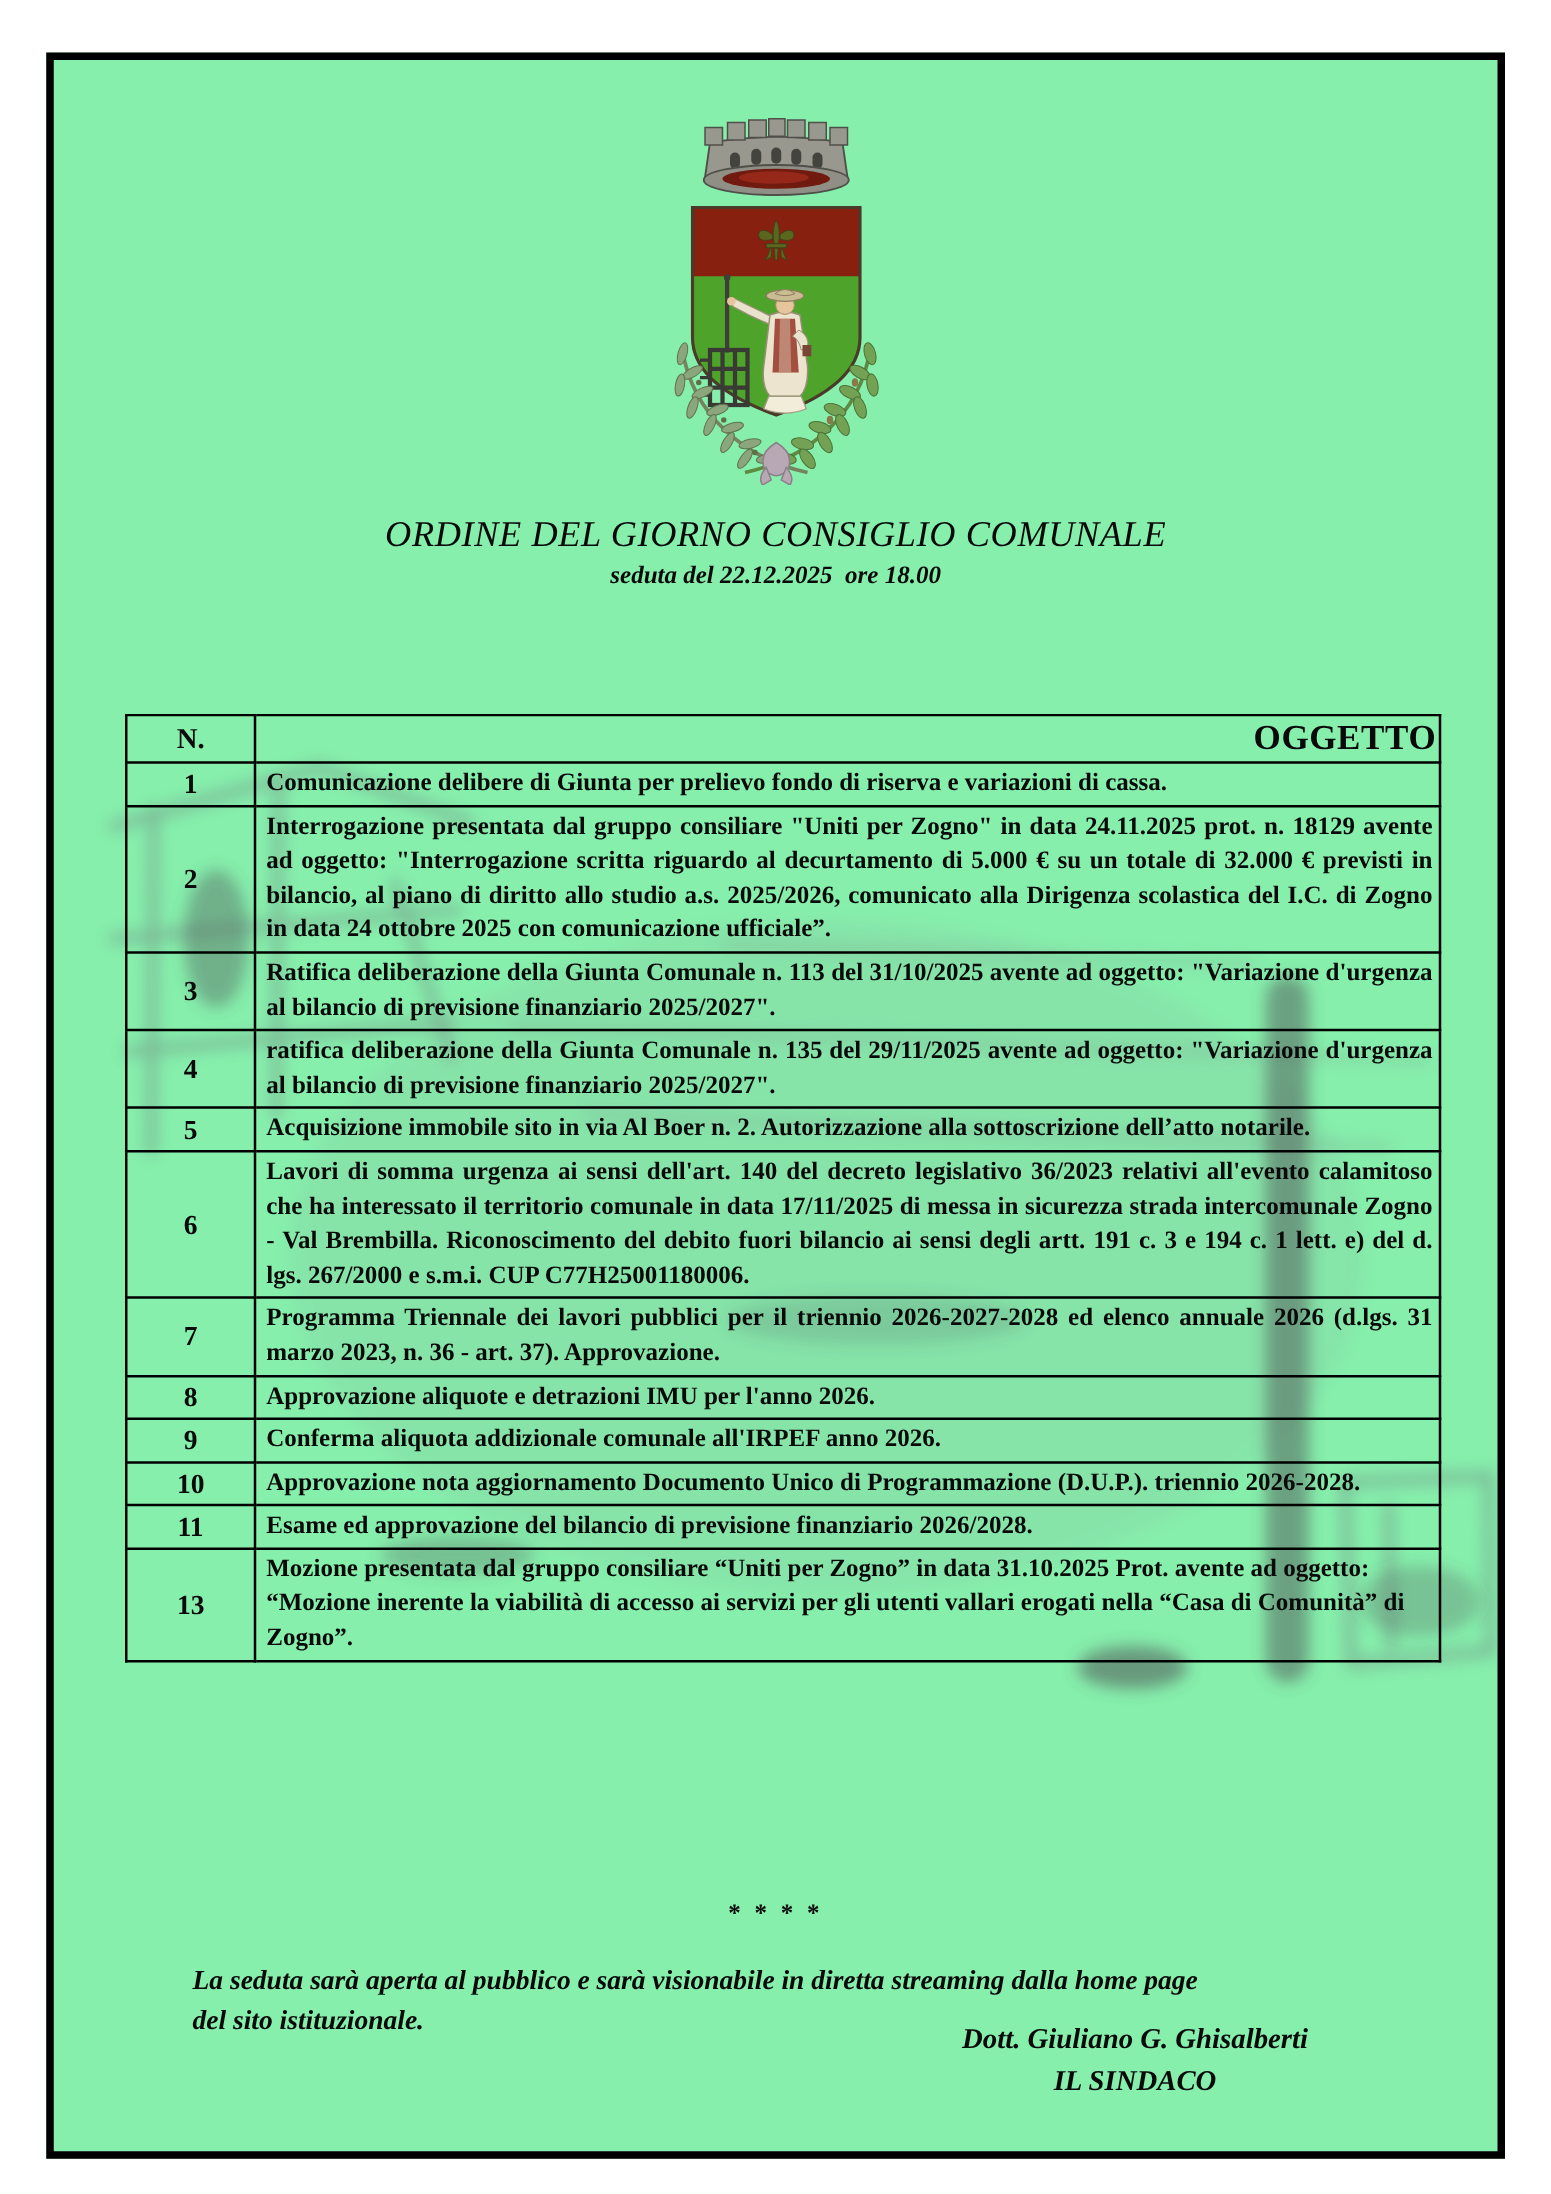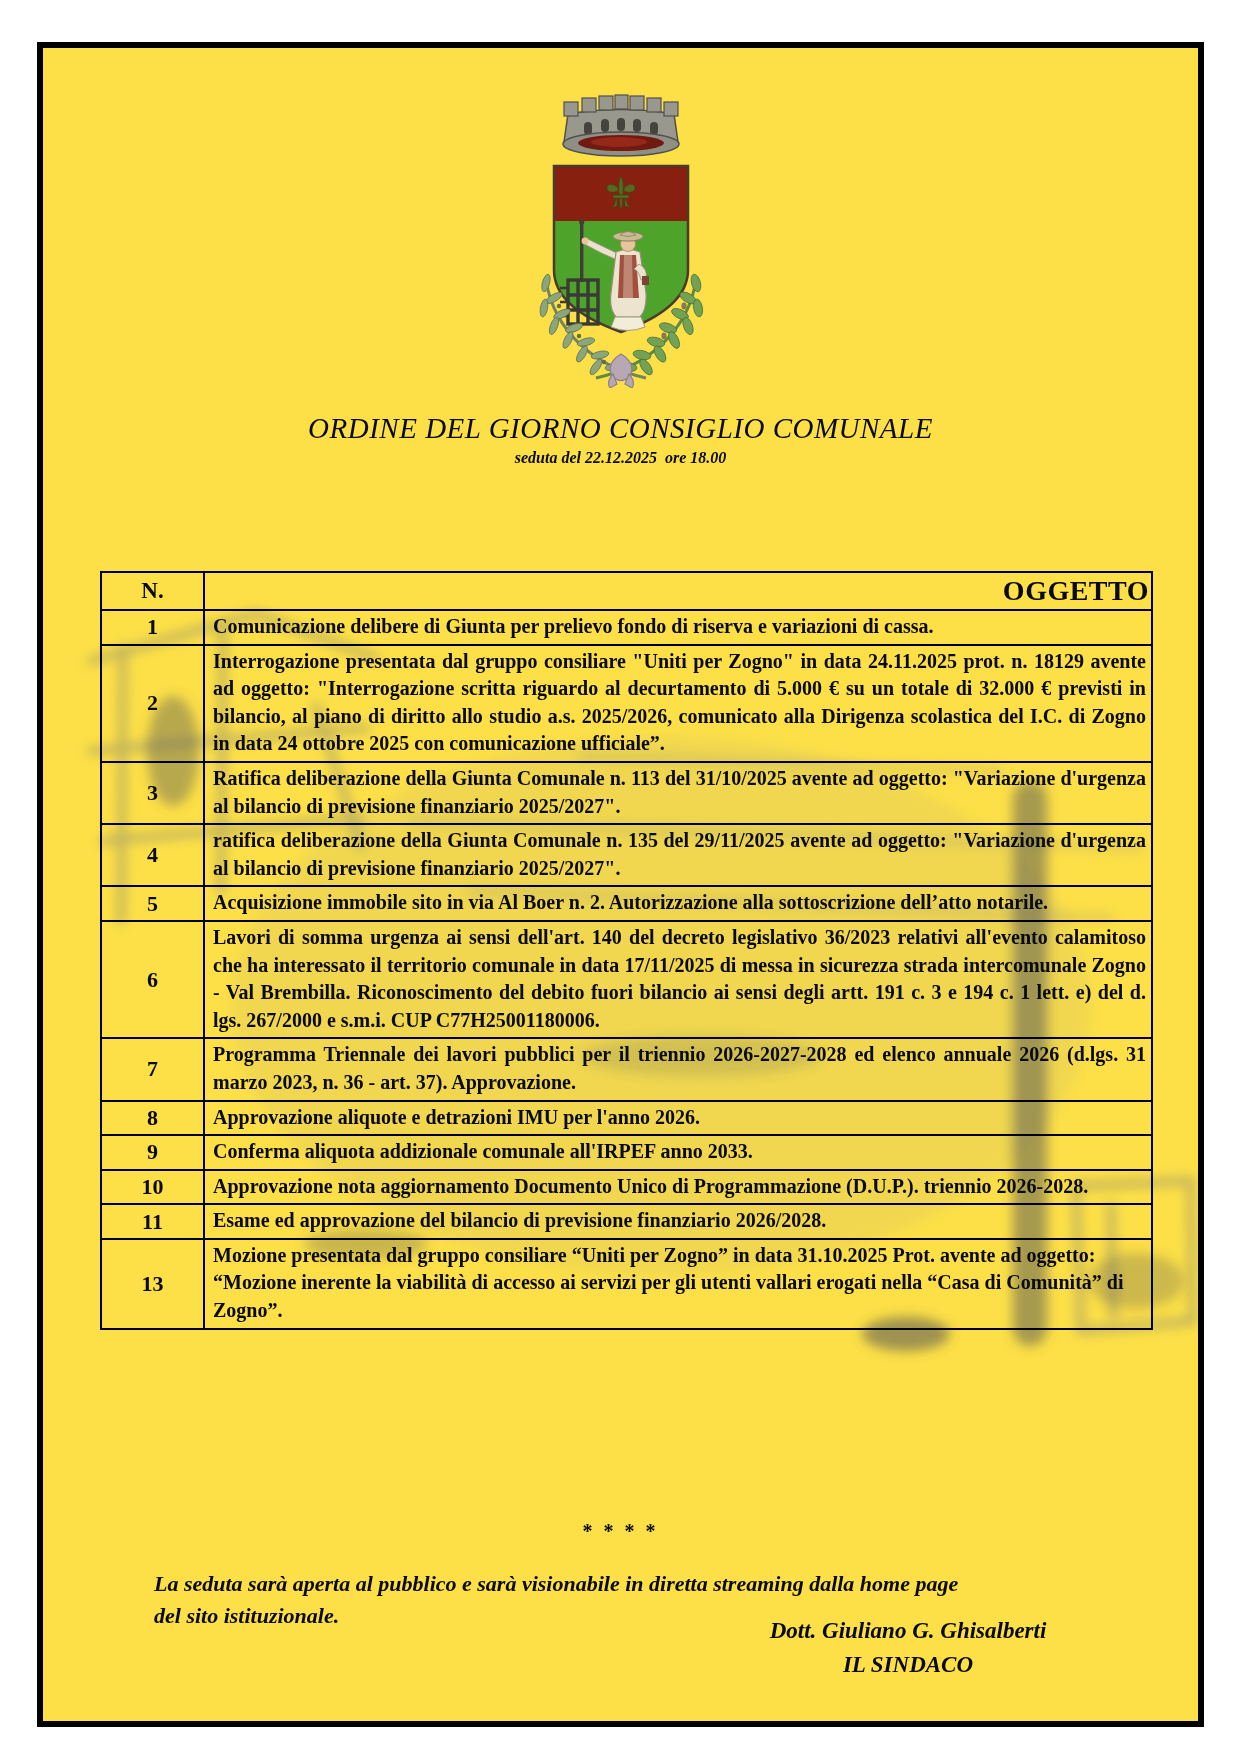--- a/index.html
+++ b/index.html
@@ -1,21 +1,21 @@
 <!DOCTYPE html>
 <html><head>
 <meta charset="utf-8">
 <style>
   html,body{margin:0;padding:0;background:#ffffff;}
   body{width:1241px;height:1755px;position:relative;font-family:"Liberation Serif","DejaVu Serif",serif;color:#0a0a0a;}
-  .frame{position:absolute;left:37px;top:42px;width:1167px;height:1685px;border:6px solid #000;background:#fde047;box-sizing:border-box;overflow:hidden;}
+  .frame{position:absolute;left:37px;top:42px;width:1167px;height:1685px;border:6px solid #000;background:#86efac;box-sizing:border-box;overflow:hidden;}
   .watermark{position:absolute;left:18px;top:538px;pointer-events:none;}
   .emblem{position:absolute;left:50%;top:30px;transform:translateX(-50%);}
   .title{position:absolute;top:364px;left:0;width:100%;text-align:center;font-style:italic;font-size:29px;letter-spacing:.5px;}
-  .subtitle{position:absolute;top:401px;left:0;width:100%;text-align:center;font-style:italic;font-weight:bold;font-size:16px;white-space:pre-wrap;}
+  .subtitle{position:absolute;top:401px;left:0;width:100%;text-align:center;font-style:italic;font-weight:bold;font-size:20px;white-space:pre-wrap;}
   table.agenda{position:absolute;top:523px;left:57px;width:1053px;border-collapse:collapse;table-layout:fixed;background:transparent;}
   table.agenda col.c1{width:103px;}
   table.agenda th,table.agenda td{border:2px solid #000;}
   th.h-n{font-size:23px;font-weight:bold;text-align:center;padding:4px 2px;}
   th.h-obj{font-size:28px;font-weight:bold;text-align:right;padding:2px 2px;letter-spacing:.5px;}
   td.ncell{font-size:22px;font-weight:bold;text-align:center;vertical-align:middle;padding:2px;}
   td.tcell{font-size:20px;font-weight:bold;text-align:justify;vertical-align:middle;line-height:1.38;padding:2px 5px 3px 8px;}
   td.tcell.left{text-align:left;}
   .stars{position:absolute;top:1472px;left:0;width:100%;text-align:center;font-size:20px;font-weight:bold;letter-spacing:3px;}
   .note{position:absolute;top:1520px;left:111px;font-size:22px;font-weight:bold;font-style:italic;line-height:32px;white-space:nowrap;}
@@ -214,21 +214,21 @@
         <tr>
           <td class="ncell">7</td>
           <td class="tcell">Programma Triennale dei lavori pubblici per il triennio 2026-2027-2028 ed elenco annuale 2026 (d.lgs. 31 marzo 2023, n. 36 - art. 37). Approvazione.</td>
         </tr>
         <tr>
           <td class="ncell">8</td>
           <td class="tcell">Approvazione aliquote e detrazioni IMU per l'anno 2026.</td>
         </tr>
         <tr>
           <td class="ncell">9</td>
-          <td class="tcell">Conferma aliquota addizionale comunale all'IRPEF anno 2033.</td>
+          <td class="tcell">Conferma aliquota addizionale comunale all'IRPEF anno 2026.</td>
         </tr>
         <tr>
           <td class="ncell">10</td>
           <td class="tcell left">Approvazione nota aggiornamento Documento Unico di Programmazione (D.U.P.). triennio 2026-2028.</td>
         </tr>
         <tr>
           <td class="ncell">11</td>
           <td class="tcell">Esame ed approvazione del bilancio di previsione finanziario 2026/2028.</td>
         </tr>
         <tr>

